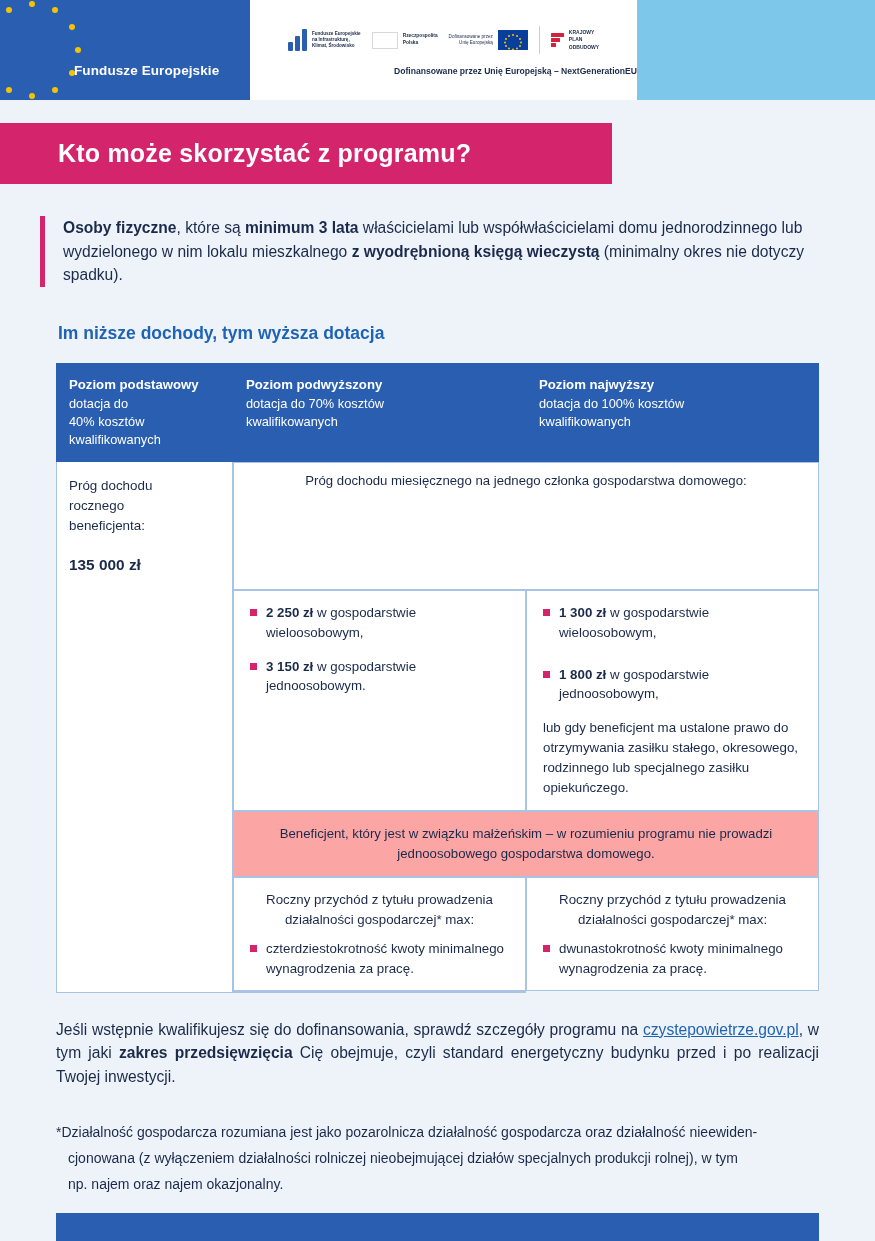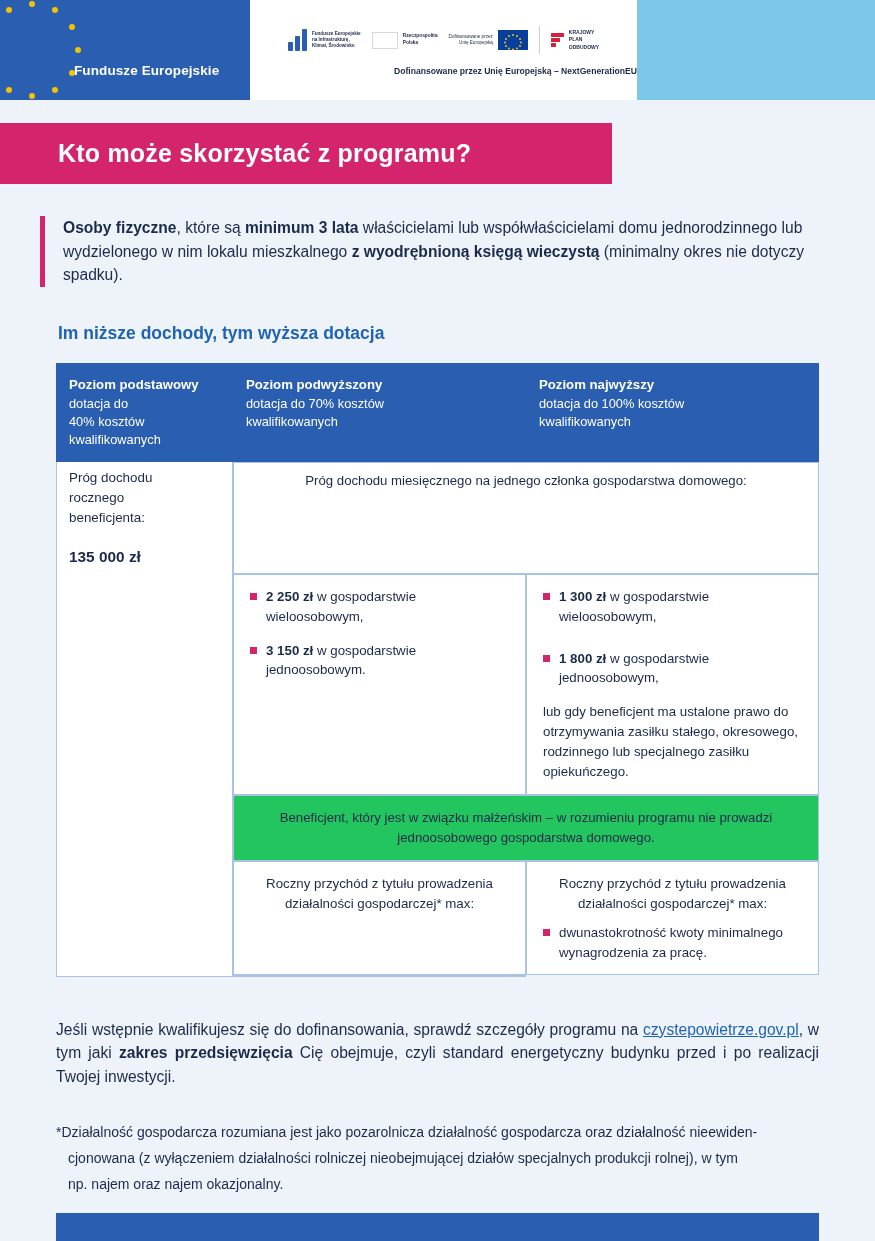--- a/index.html
+++ b/index.html
@@ -153,21 +153,21 @@
     border-color: #2a5eb0;
   }
   .hdr b { display: block; font-size: 13.2px; }
   .c1 { width: 177px; }
   .c2 { width: 293px; }
   .c3 { width: 293px; }
 
   .income-row-label {
     width: 177px;
     border-top: none;
-    padding: 6px 12px;
+    padding: 14px 12px;
     background: #ffffff;
     font-size: 13.4px;
     line-height: 1.5;
   }
   .income-row-label .amount { font-weight: bold; font-size: 15.4px; margin-top: 16px; display: block; }
   .threshold {
     width: 586px;
     background: #ffffff;
     text-align: center;
     padding: 10px 0;
@@ -189,21 +189,21 @@
   ul.bullets li::before {
     content: "";
     position: absolute;
     left: 0; top: 6px;
     width: 7px; height: 7px;
     background: #d4246b;
   }
   .note { margin-top: 14px; }
   .wide-center {
     width: 586px;
-    background: #22c55e;
+    background: #fca5a5;
     text-align: center;
     padding: 12px 40px;
     font-size: 13.2px;
     line-height: 1.5;
   }
   .empty-cell { width: 177px; background: #ffffff; border-top: none; border-bottom: none; }
   .empty-last { width: 293px; background: #ffffff; }
   .small-bullets li { margin-bottom: 4px; }
   .sub-head { margin: 0 0 9px 0; text-align: center; }
 
@@ -367,20 +367,23 @@
 
   <div class="t-row">
     <div class="cell empty-cell" style="border-bottom:none;"></div>
     <div class="cell wide-center">Beneficjent, który jest w związku małżeńskim – w rozumieniu programu nie prowadzi jednoosobowego gospodarstwa domowego.</div>
   </div>
 
   <div class="t-row">
     <div class="cell empty-cell" style="border-bottom:none;"></div>
     <div class="cell body-cell c2">
       <p class="sub-head">Roczny przychód z tytułu prowadzenia działalności gospodarczej* max:</p>
+      <ul class="bullets small-bullets">
+        <li>czterdziestokrotność kwoty minimalnego wynagrodzenia za pracę.</li>
+      </ul>
     </div>
     <div class="cell body-cell c3">
       <p class="sub-head">Roczny przychód z tytułu prowadzenia działalności gospodarczej* max:</p>
       <ul class="bullets small-bullets">
         <li>dwunastokrotność kwoty minimalnego wynagrodzenia za pracę.</li>
       </ul>
     </div>
   </div>
 
   <div class="t-row">

